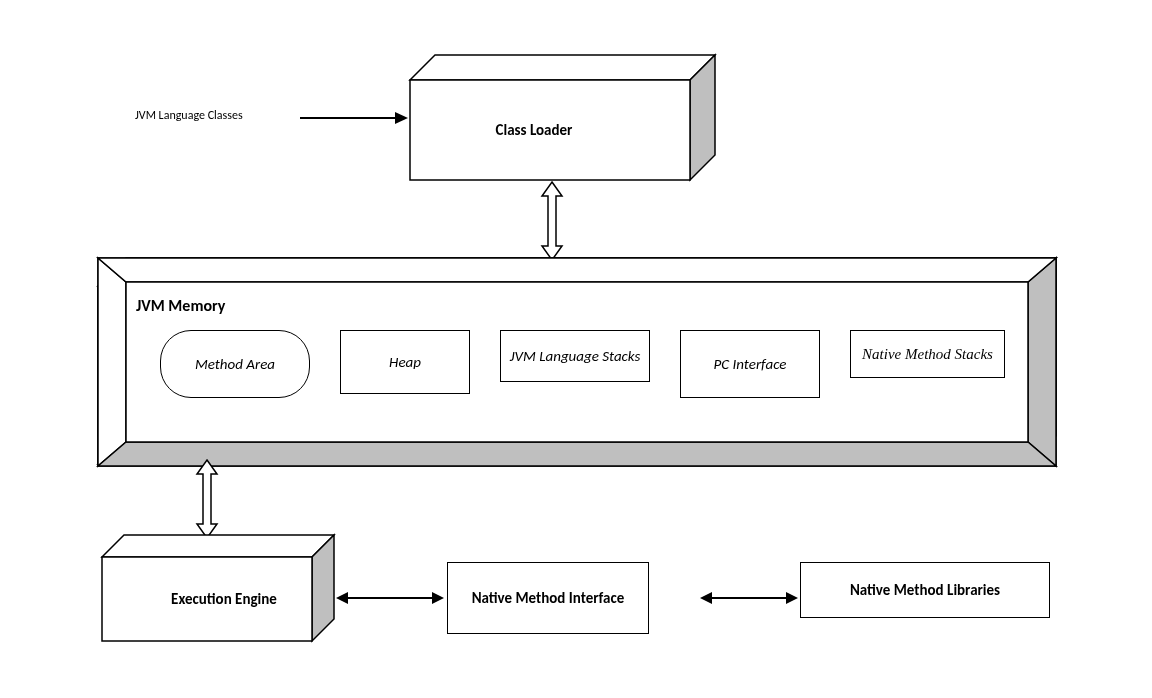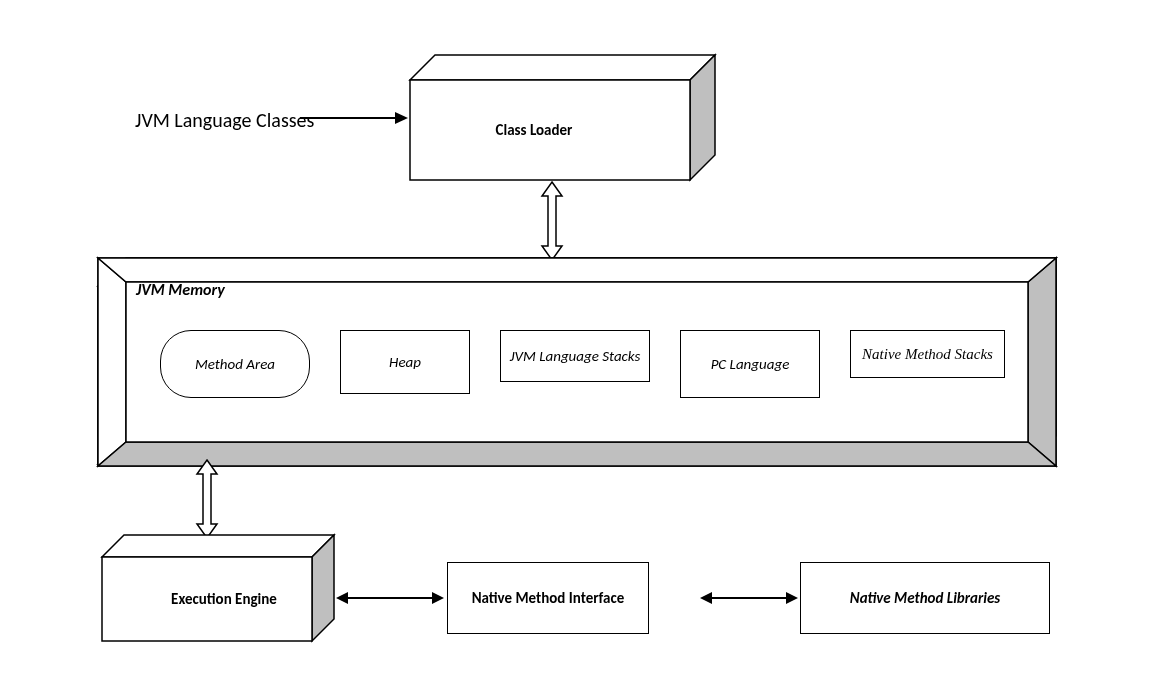--- a/index.html
+++ b/index.html
@@ -15,21 +15,21 @@
     font-weight: bold;
     font-size: 15px;
     text-align: center;
   }
   .italic-label {
     font-style: italic;
     font-size: 15px;
     text-align: center;
   }
   .plain-label {
-    font-size: 20px;
+    font-size: 12px;
     text-align: center;
   }
   
   .cuboid {
     position: absolute;
   }
   
   .flatbox {
     position: absolute;
     background: #fff;
@@ -98,33 +98,33 @@
   <rect x="0" y="0" width="958" height="208" fill="#fff" stroke="#000" stroke-width="1.5"></rect>
 
   <polygon points="0,0 28,24 28,184 0,208" fill="#fff" stroke="#000" stroke-width="1.5"></polygon>
   <polygon points="958,0 930,24 930,184 958,208" fill="#bfbfbf" stroke="#000" stroke-width="1.5"></polygon>
   <polygon points="0,0 958,0 930,24 28,24" fill="#fff" stroke="#000" stroke-width="1.5"></polygon>
   <polygon points="0,208 958,208 930,184 28,184" fill="#bfbfbf" stroke="#000" stroke-width="1.5"></polygon>
 
   <rect x="28" y="24" width="902" height="160" fill="#fff" stroke="#000" stroke-width="1.5"></rect>
 </svg>
 
-<div class="mem-title" style="left:136px; top:280px;font-style:italic;">JVM Memory</div>
+<div class="mem-title" style="left:136px; top:296px;">JVM Memory</div>
 
 <div class="flatbox" style="left:160px; top:330px; width:150px; height:68px;border-radius:31px;">
   <span class="italic-label">Method Area</span>
 </div>
 <div class="flatbox" style="left:340px; top:330px; width:130px; height:64px;">
   <span class="italic-label">Heap</span>
 </div>
 <div class="flatbox" style="left:500px; top:330px; width:150px; height:52px;">
   <span class="italic-label">JVM Language Stacks</span>
 </div>
 <div class="flatbox" style="left:680px; top:330px; width:140px; height:68px;">
-  <span class="italic-label">PC Language</span>
+  <span class="italic-label">PC Interface</span>
 </div>
 <div class="flatbox" style="left:850px; top:330px; width:155px; height:48px;font-family:Liberation Serif, serif;">
   <span class="italic-label">Native Method Stacks</span>
 </div>
 
 <svg class="connector" style="left:195px; top:460px; width:24px; height:80px;">
   <polygon points="12,0 22,14 16,14 16,64 22,64 12,78 2,64 8,64 8,14 2,14" fill="#fff" stroke="#000" stroke-width="1.5"></polygon>
 </svg>
 
 <div style="position:absolute; left:102px; top:535px;">
@@ -145,15 +145,15 @@
 <div class="flatbox" style="left:447px; top:562px; width:202px; height:72px;">
   <span class="box-label">Native Method Interface</span>
 </div>
 
 <svg class="connector" style="left:700px; top:590px; width:100px; height:20px;">
   <line x1="12" y1="8" x2="86" y2="8" stroke="#000" stroke-width="2"></line>
   <polygon points="12,2 0,8 12,14" fill="#000"></polygon>
   <polygon points="86,2 98,8 86,14" fill="#000"></polygon>
 </svg>
 
-<div class="flatbox" style="left:800px; top:562px; width:250px; height:72px;font-style:italic;">
+<div class="flatbox" style="left:800px; top:562px; width:250px; height:56px;">
   <span class="box-label">Native Method Libraries</span>
 </div>
 
 </body></html>

